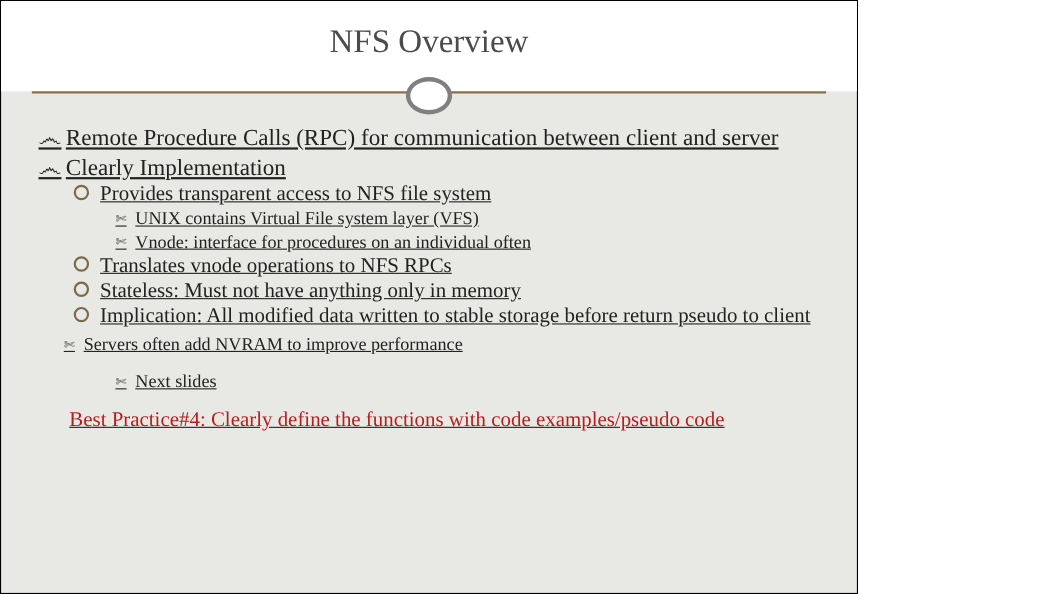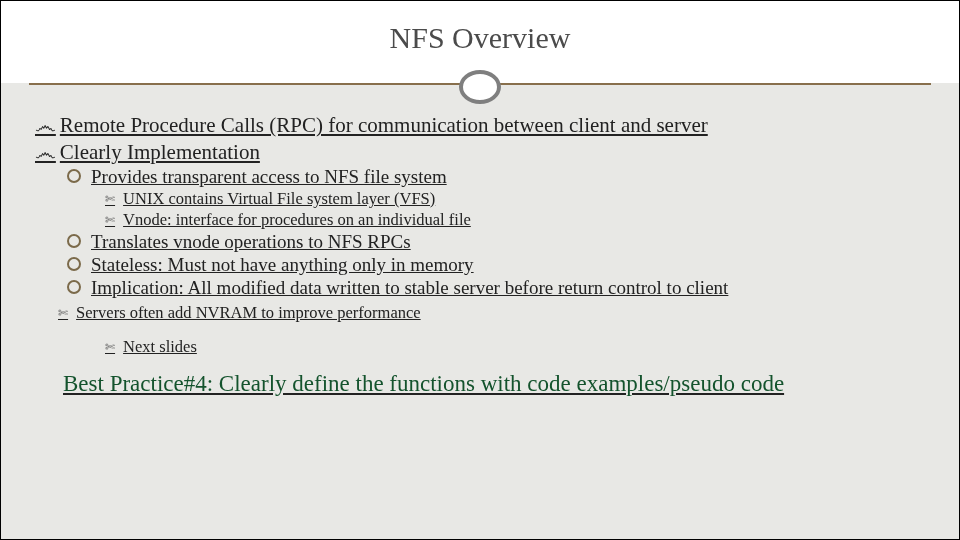--- a/index.html
+++ b/index.html
@@ -1,38 +1,38 @@
 <!DOCTYPE html>
 <html><head>
 <meta charset="utf-8">
 <style>
   html,body{margin:0;padding:0;width:960px;height:540px;overflow:hidden;
     font-family:Georgia,"Times New Roman",serif;background:#fff;}
-  .slide{position:relative;width:960px;height:540px;box-sizing:border-box;
+  .slide{position:relative;width:780px;height:540px;box-sizing:border-box;
     background:#e8e8e5;border:1px solid #000;}
   .header{position:absolute;top:0;left:0;right:0;height:82px;
     background:#fff;}
   .title{text-align:center;font-size:30px;color:#4b4b4b;
     padding-top:20px;font-weight:400;}
   .hr{position:absolute;top:82px;left:28px;right:28px;height:2px;
     background:#886f4c;}
   .ring{position:absolute;top:69px;left:50%;transform:translateX(-50%);
     width:34px;height:26px;border:4px solid #7f7f7f;border-radius:50%;
     background:#fff;z-index:2;}
   .body{position:absolute;top:110px;left:22px;right:22px;color:#222;text-decoration:underline;}
   .l1{font-size:21px;margin:1px 0 1px 12px;}
   .l1 .bul{font-family:Arial,sans-serif;font-size:22px;margin-right:4px;
     position:relative;top:1px;}
   .l2{font-size:19px;margin:1px 0 1px 44px;}
   .l2 .bul{display:inline-block;width:10px;height:10px;border:2px solid #7b6a4a;
     border-radius:50%;margin-right:10px;position:relative;top:0;}
   .l3{font-size:16.5px;margin:1px 0 1px 82px;}
   .l3 .bul{font-family:Arial,sans-serif;font-size:12px;margin-right:8px;
     color:#5a5a5a;position:relative;top:-1px;}
-  .bp{font-size:23px;margin:14px 0 0 40px;color:#14532d;}
+  .bp{font-size:19px;margin:14px 0 0 40px;color:#b91c1c;}
 </style>
 </head>
 <body>
 
 <div class="slide">
   <div class="header">
     <div class="title">NFS Overview</div>
   </div>
   <div class="hr"></div>
   <div class="ring"></div>
@@ -48,33 +48,33 @@
     </div>
 
     <div class="l2">
       <span class="bul"></span><span>Provides transparent access to NFS file system</span>
     </div>
 
     <div class="l3">
       <span class="bul">✄</span><span>UNIX contains Virtual File system layer (VFS)</span>
     </div>
     <div class="l3">
-      <span class="bul">✄</span><span>Vnode: interface for procedures on an individual file</span>
+      <span class="bul">✄</span><span>Vnode: interface for procedures on an individual often</span>
     </div>
 
     <div class="l2">
       <span class="bul"></span><span>Translates vnode operations to NFS RPCs</span>
     </div>
 
 
     <div class="l2">
       <span class="bul"></span><span>Stateless: Must not have anything only in memory</span>
     </div>
     <div class="l2">
-      <span class="bul"></span><span>Implication: All modified data written to stable server before return control to client</span>
+      <span class="bul"></span><span>Implication: All modified data written to stable storage before return pseudo to client</span>
     </div>
 
     <div class="l3" style="margin-top:4px;margin-left:35px;">
       <span class="bul">✄</span><span>Servers often add NVRAM to improve performance</span>
     </div>
 
     <div class="l3" style="margin-top:14px;">
       <span class="bul">✄</span><span>Next slides</span>
     </div>
 

